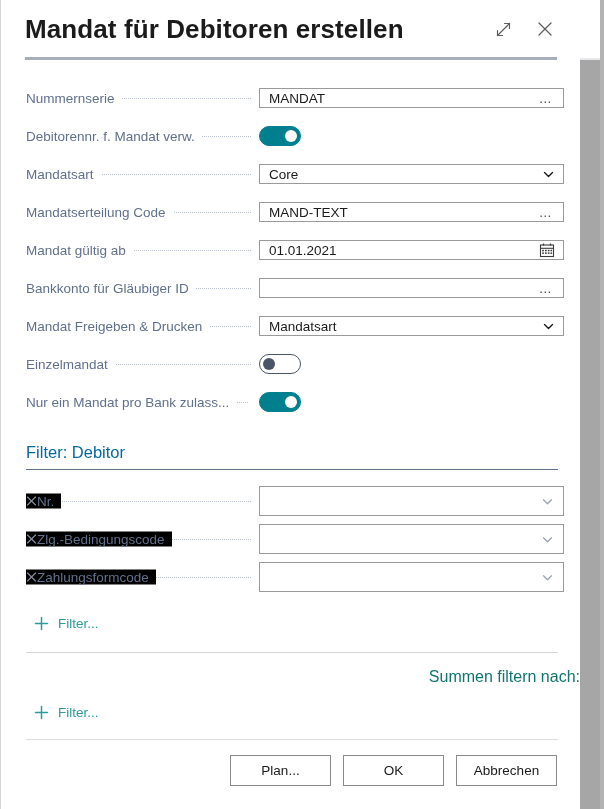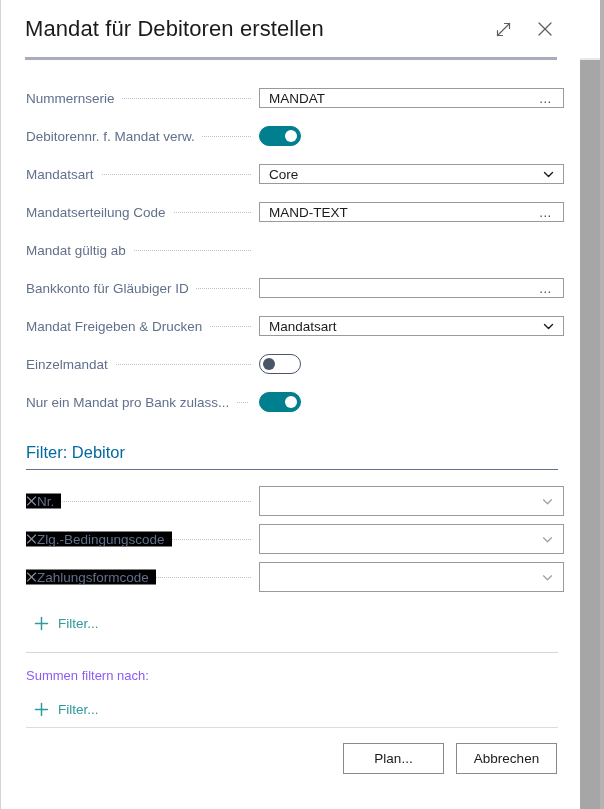--- a/index.html
+++ b/index.html
@@ -37,21 +37,21 @@
   }
 
   
   .titlebar{
     position:relative;height:58px;
     display:flex;align-items:center;
     padding:0 18px 0 24px;
     box-sizing:border-box;
   }
   .dlg-title{
-    font-size:22px;color:#1b1b1b;font-weight:400;
+    font-size:26px;color:#1b1b1b;font-weight:700;
     letter-spacing:.1px;flex:1;
     white-space:nowrap;
   }
   .title-actions{display:flex;align-items:center;gap:8px;}
   .tbtn{
     width:34px;height:34px;display:flex;align-items:center;justify-content:center;
     cursor:pointer;background:transparent;border:0;padding:0;
   }
   .tbtn svg{display:block;}
 
@@ -149,26 +149,26 @@
     display:flex;align-items:center;gap:9px;
     margin-left:33px;height:34px;color:#2e9a9c;font-size:13.5px;
     cursor:pointer;width:max-content;
   }
   .plus{width:15px;height:15px;display:block;}
 
   .thin-rule{
     margin-left:25px;width:532px;height:1px;background:#d5d5d5;
   }
   .sum-label{
-    font-size:13px;color:#8b5cf6;padding:15px 0 3px 25px;
+    font-size:16px;color:#0f766e;padding:15px 0 3px 25px;text-align:right;
   }
 
   
   .footer{
-    position:absolute;left:0;bottom:12px;width:579px;height:78px;
+    position:absolute;left:0;bottom:0;width:579px;height:78px;
   }
   .footer-rule{
     position:absolute;top:8px;left:25px;width:532px;height:1px;background:#dddddd;
   }
   .btn-row{
     position:absolute;top:24px;right:23px;display:flex;gap:12px;
   }
   .btn{
     min-width:101px;height:31px;box-sizing:border-box;
     border:1px solid #8a8a8a;background:#ffffff;
@@ -256,20 +256,41 @@
         <div class="input-box">
           <span class="val">MAND-TEXT</span>
           <span class="ell">…</span>
         </div>
       </div>
     </div>
 
     <div class="field-row">
       <div class="leader"></div>
       <div class="lbl">Mandat gültig ab</div>
+      <div class="ctrl">
+        <div class="input-box">
+          <span class="val">01.01.2021</span>
+          <svg class="cal" viewBox="0 0 16 16">
+            <rect x="1.5" y="3" width="13" height="11.5" fill="none" stroke="#3a3a3a" stroke-width="1.1"></rect>
+            <line x1="1.5" y1="6.3" x2="14.5" y2="6.3" stroke="#3a3a3a" stroke-width="1.1"></line>
+            <line x1="4.5" y1="1.5" x2="4.5" y2="3.6" stroke="#3a3a3a" stroke-width="1.3"></line>
+            <line x1="11.5" y1="1.5" x2="11.5" y2="3.6" stroke="#3a3a3a" stroke-width="1.3"></line>
+            <g fill="#3a3a3a">
+              <rect x="3.2" y="7.8" width="1.7" height="1.5"></rect>
+              <rect x="6" y="7.8" width="1.7" height="1.5"></rect>
+              <rect x="8.8" y="7.8" width="1.7" height="1.5"></rect>
+              <rect x="11.5" y="7.8" width="1.6" height="1.5"></rect>
+              <rect x="3.2" y="10.4" width="1.7" height="1.5"></rect>
+              <rect x="6" y="10.4" width="1.7" height="1.5"></rect>
+              <rect x="8.8" y="10.4" width="1.7" height="1.5"></rect>
+              <rect x="11.5" y="10.4" width="1.6" height="1.5"></rect>
+            </g>
+          </svg>
+        </div>
+      </div>
     </div>
 
     <div class="field-row">
       <div class="leader"></div>
       <div class="lbl">Bankkonto für Gläubiger ID</div>
       <div class="ctrl">
         <div class="input-box">
           <span class="val"></span>
           <span class="ell">…</span>
         </div>
@@ -394,18 +415,19 @@
           <line x1="1.5" y1="7.5" x2="13.5" y2="7.5"></line>
         </g>
       </svg>
       <span>Filter...</span>
     </div>
 
     <div class="footer">
       <div class="footer-rule"></div>
       <div class="btn-row">
         <button class="btn">Plan...</button>
+        <button class="btn">OK</button>
         <button class="btn">Abbrechen</button>
       </div>
     </div>
 
   </div>
 </div>
 
 </body></html>

